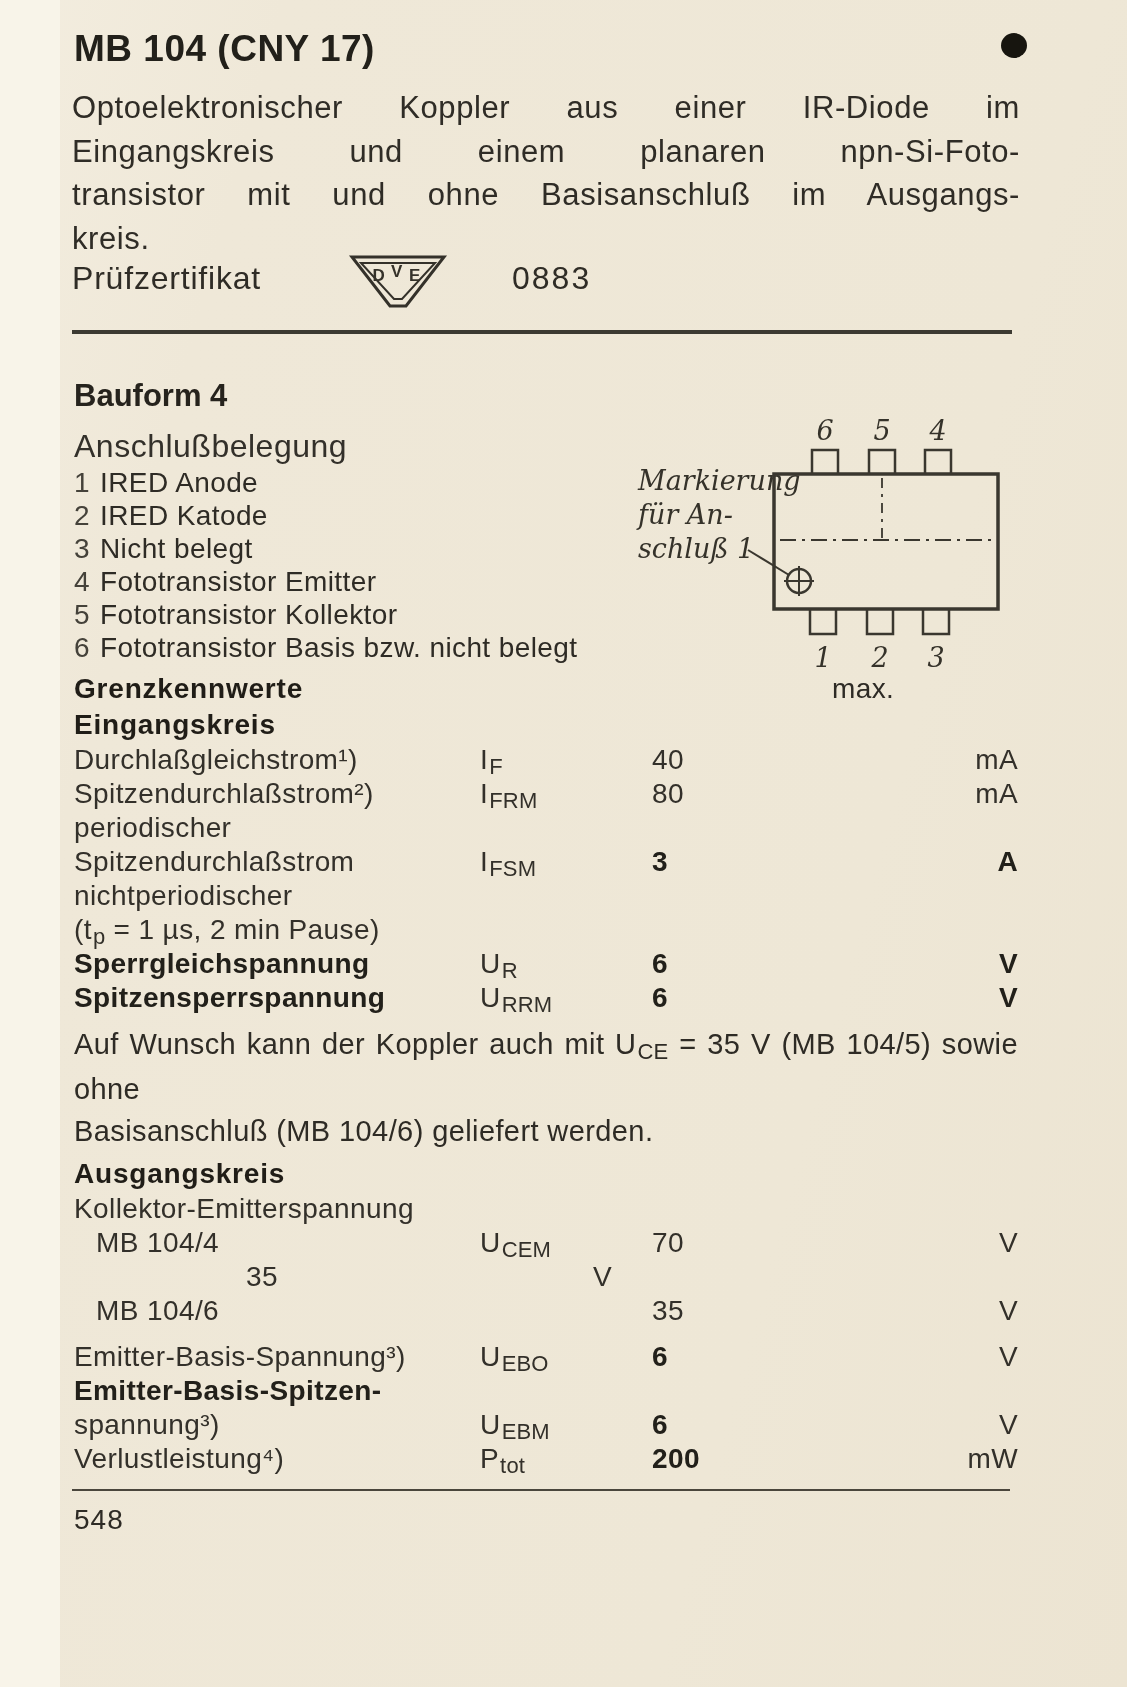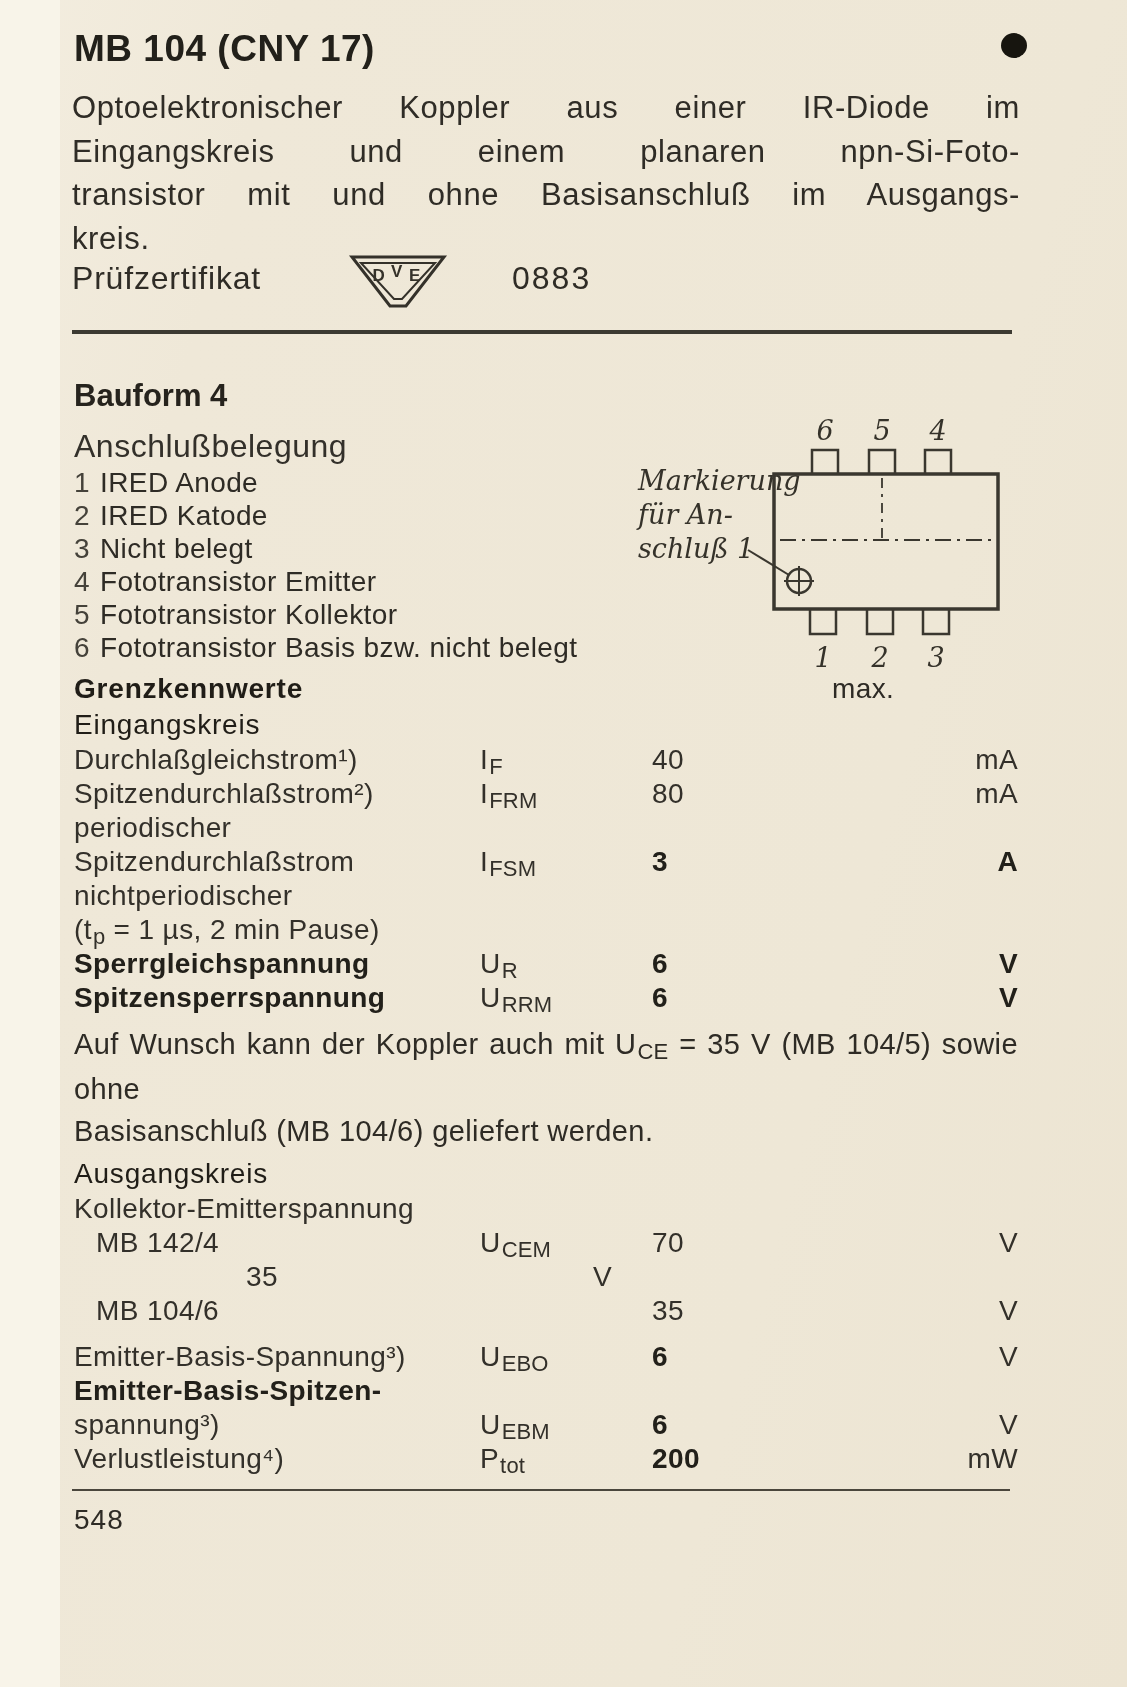--- a/index.html
+++ b/index.html
@@ -37,21 +37,21 @@
   .pinrow { height:33px; line-height:33px; display:flex; }
   .pinnum { width:26px; color:#45423a; }
   .pinname { color:#2e2b25; }
 
   #diagram { left:626px; top:418px; }
 
   #limits { left:74px; top:670px; width:944px; font-size:28px; letter-spacing:0.4px; }
   .thead { position:relative; height:37px; line-height:37px; }
   .thead .ttitle { font-weight:700; color:#201d17; letter-spacing:0.8px; }
   .thead .maxcol { position:absolute; left:758px; top:0; color:#2e2b25; }
-  .sect { height:36px; line-height:36px; font-weight:400; color:#201d17; letter-spacing:0.8px; }
+  .sect { height:36px; line-height:36px; font-weight:700; color:#201d17; letter-spacing:0.8px; }
   .trow { display:flex; height:34px; line-height:34px; }
   .cn { width:406px; white-space:nowrap; }
   .cs { width:172px; white-space:nowrap; }
   .cv { width:210px; }
   .cu { width:156px; text-align:right; }
   .b  { font-weight:700; color:#22201a; }
   sub.lsub { font-size:22px; vertical-align:baseline; position:relative; top:5px; letter-spacing:0.2px; margin-left:1px; }
   .pad { padding-left:22px; }
 
   .notep { margin-top:8px; margin-bottom:4px; font-size:29px; line-height:42px; width:944px; color:#2e2b25; }
@@ -226,21 +226,21 @@
 
     <div class="sect">Ausgangskreis</div>
 
     <div class="trow">
       <span class="cn">Kollektor-Emitterspannung</span>
       <span class="cs"></span>
         <span class="cv"></span>
         <span class="cu"></span>
     </div>
     <div class="trow">
-      <span class="cn pad">MB 142/4</span>
+      <span class="cn pad">MB 104/4</span>
       <span class="cs"><span>U</span><sub class="lsub">CEM</sub></span>
       <span class="cv">70</span>
       <span class="cu">V</span>
     </div>
     <div class="trow">
       <span class="cs"></span>
       <span class="cv">35</span>
       <span class="cu">V</span>
     </div>
     <div class="trow">

